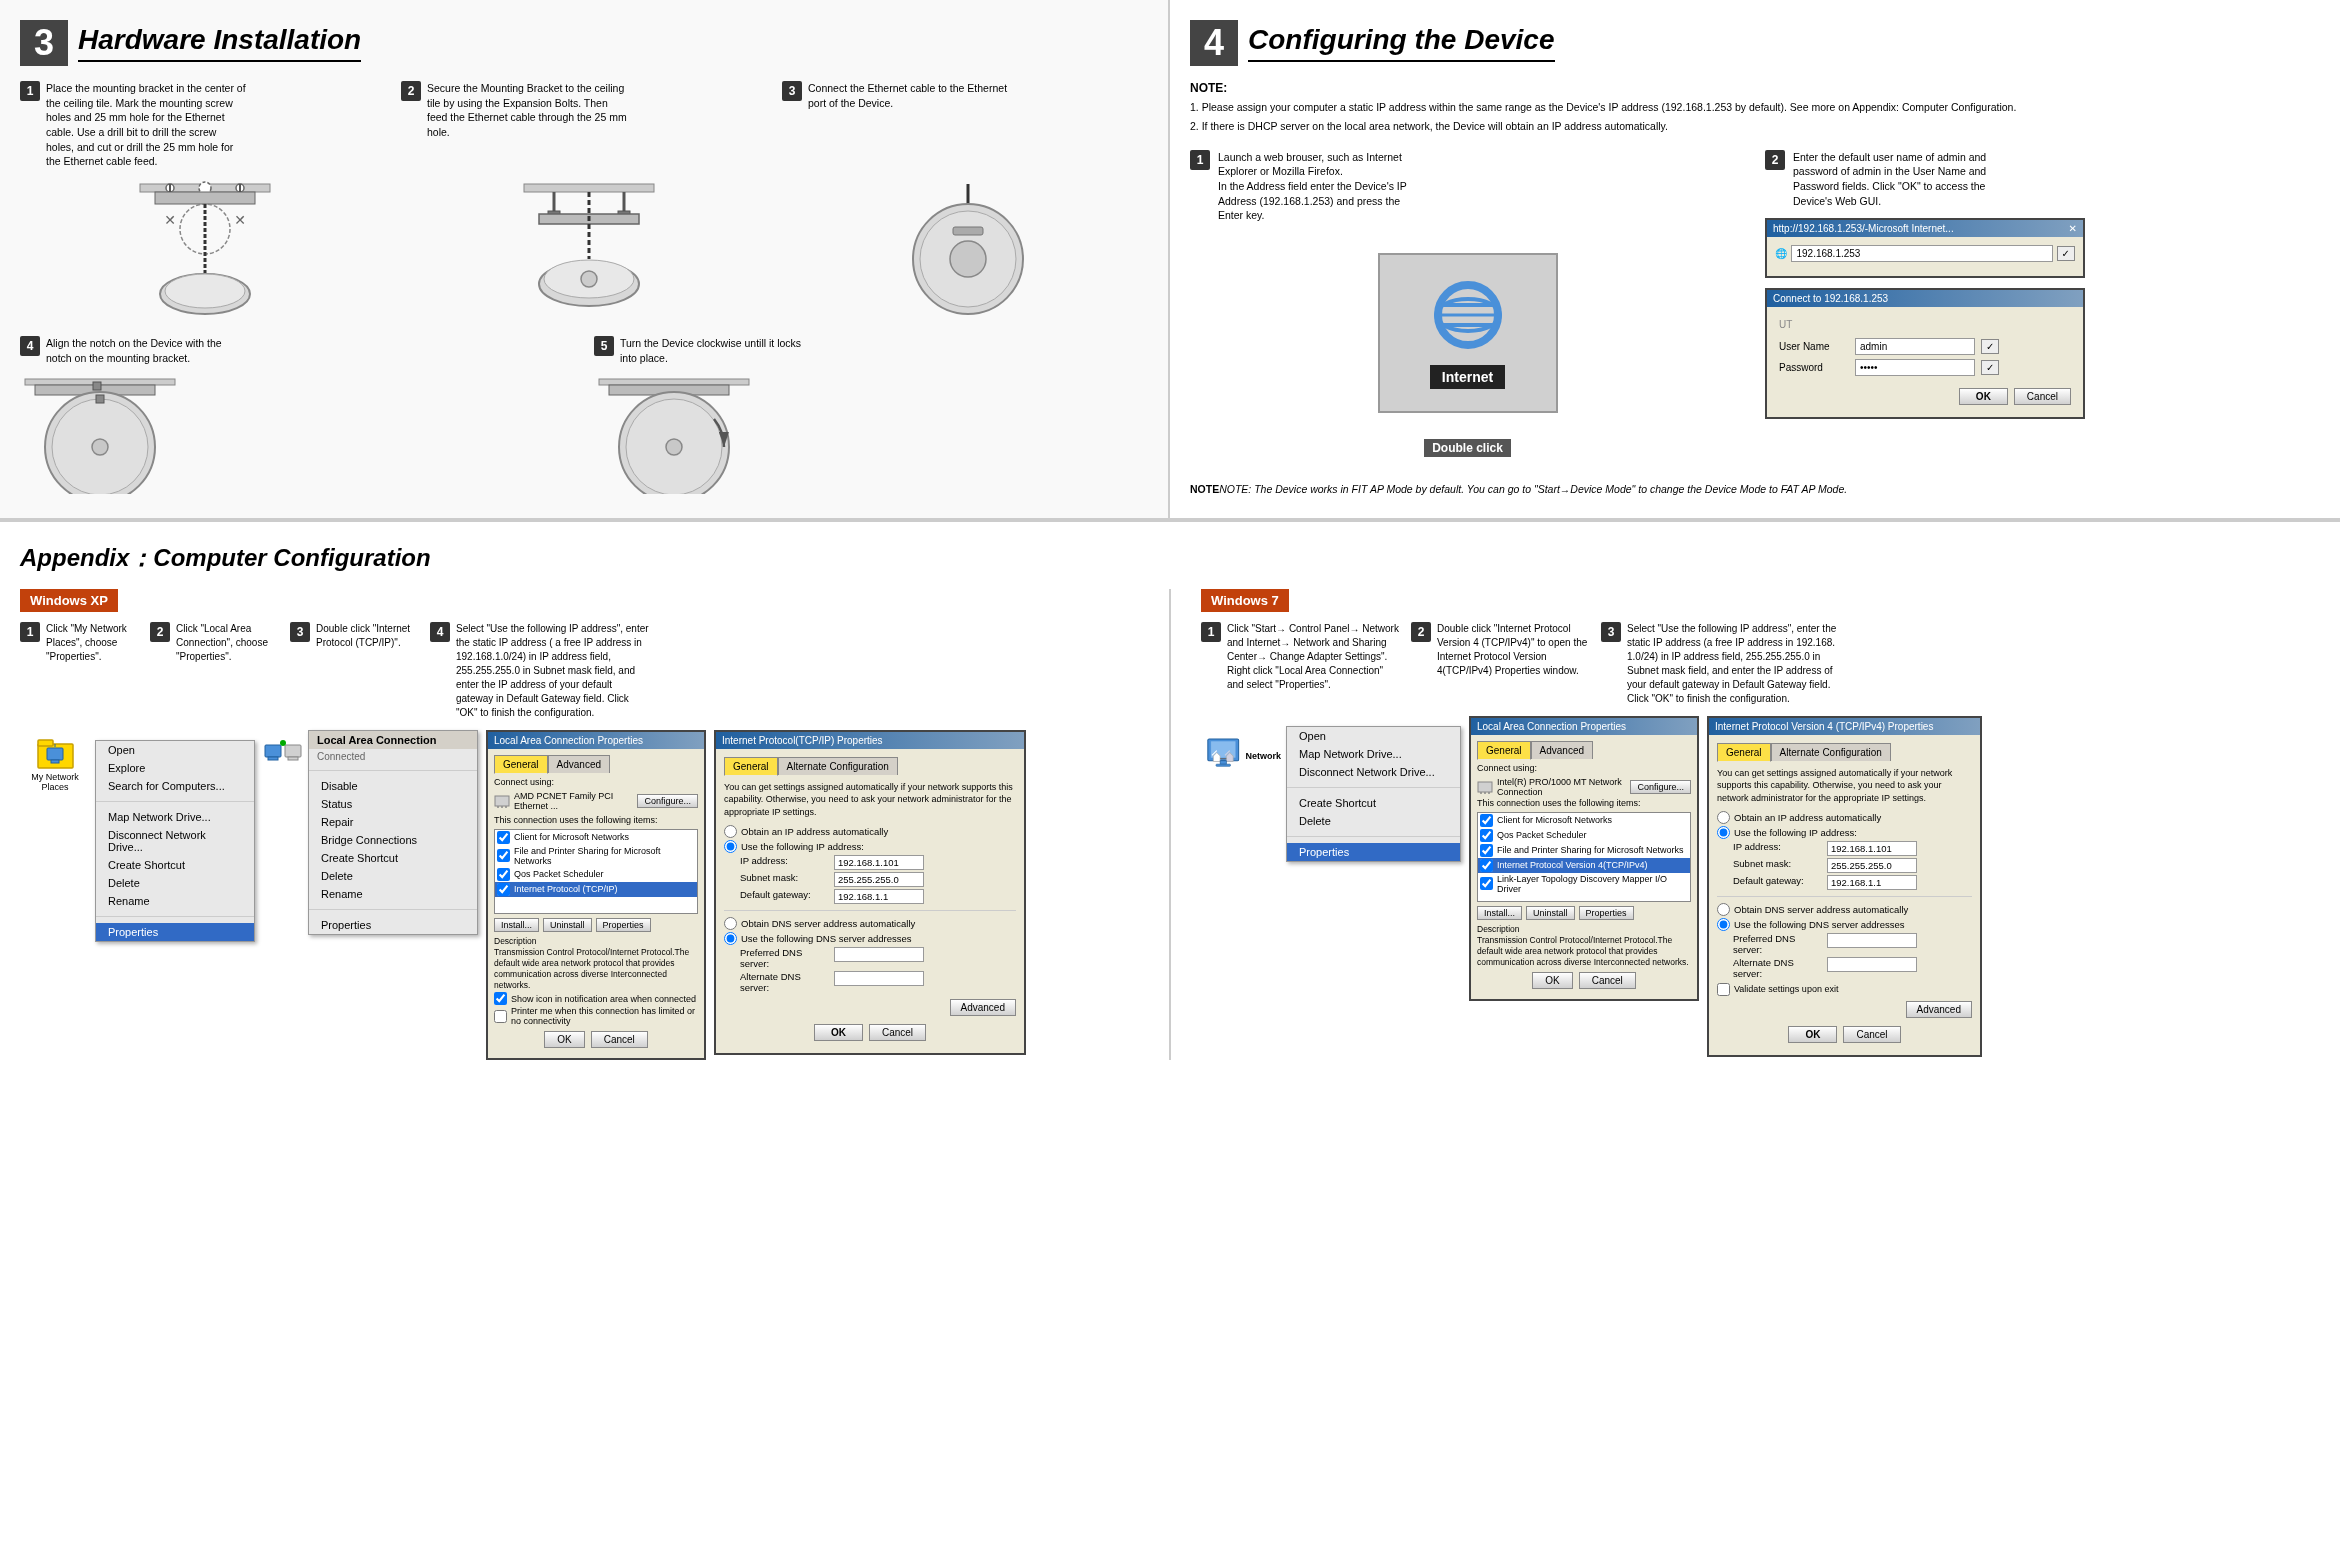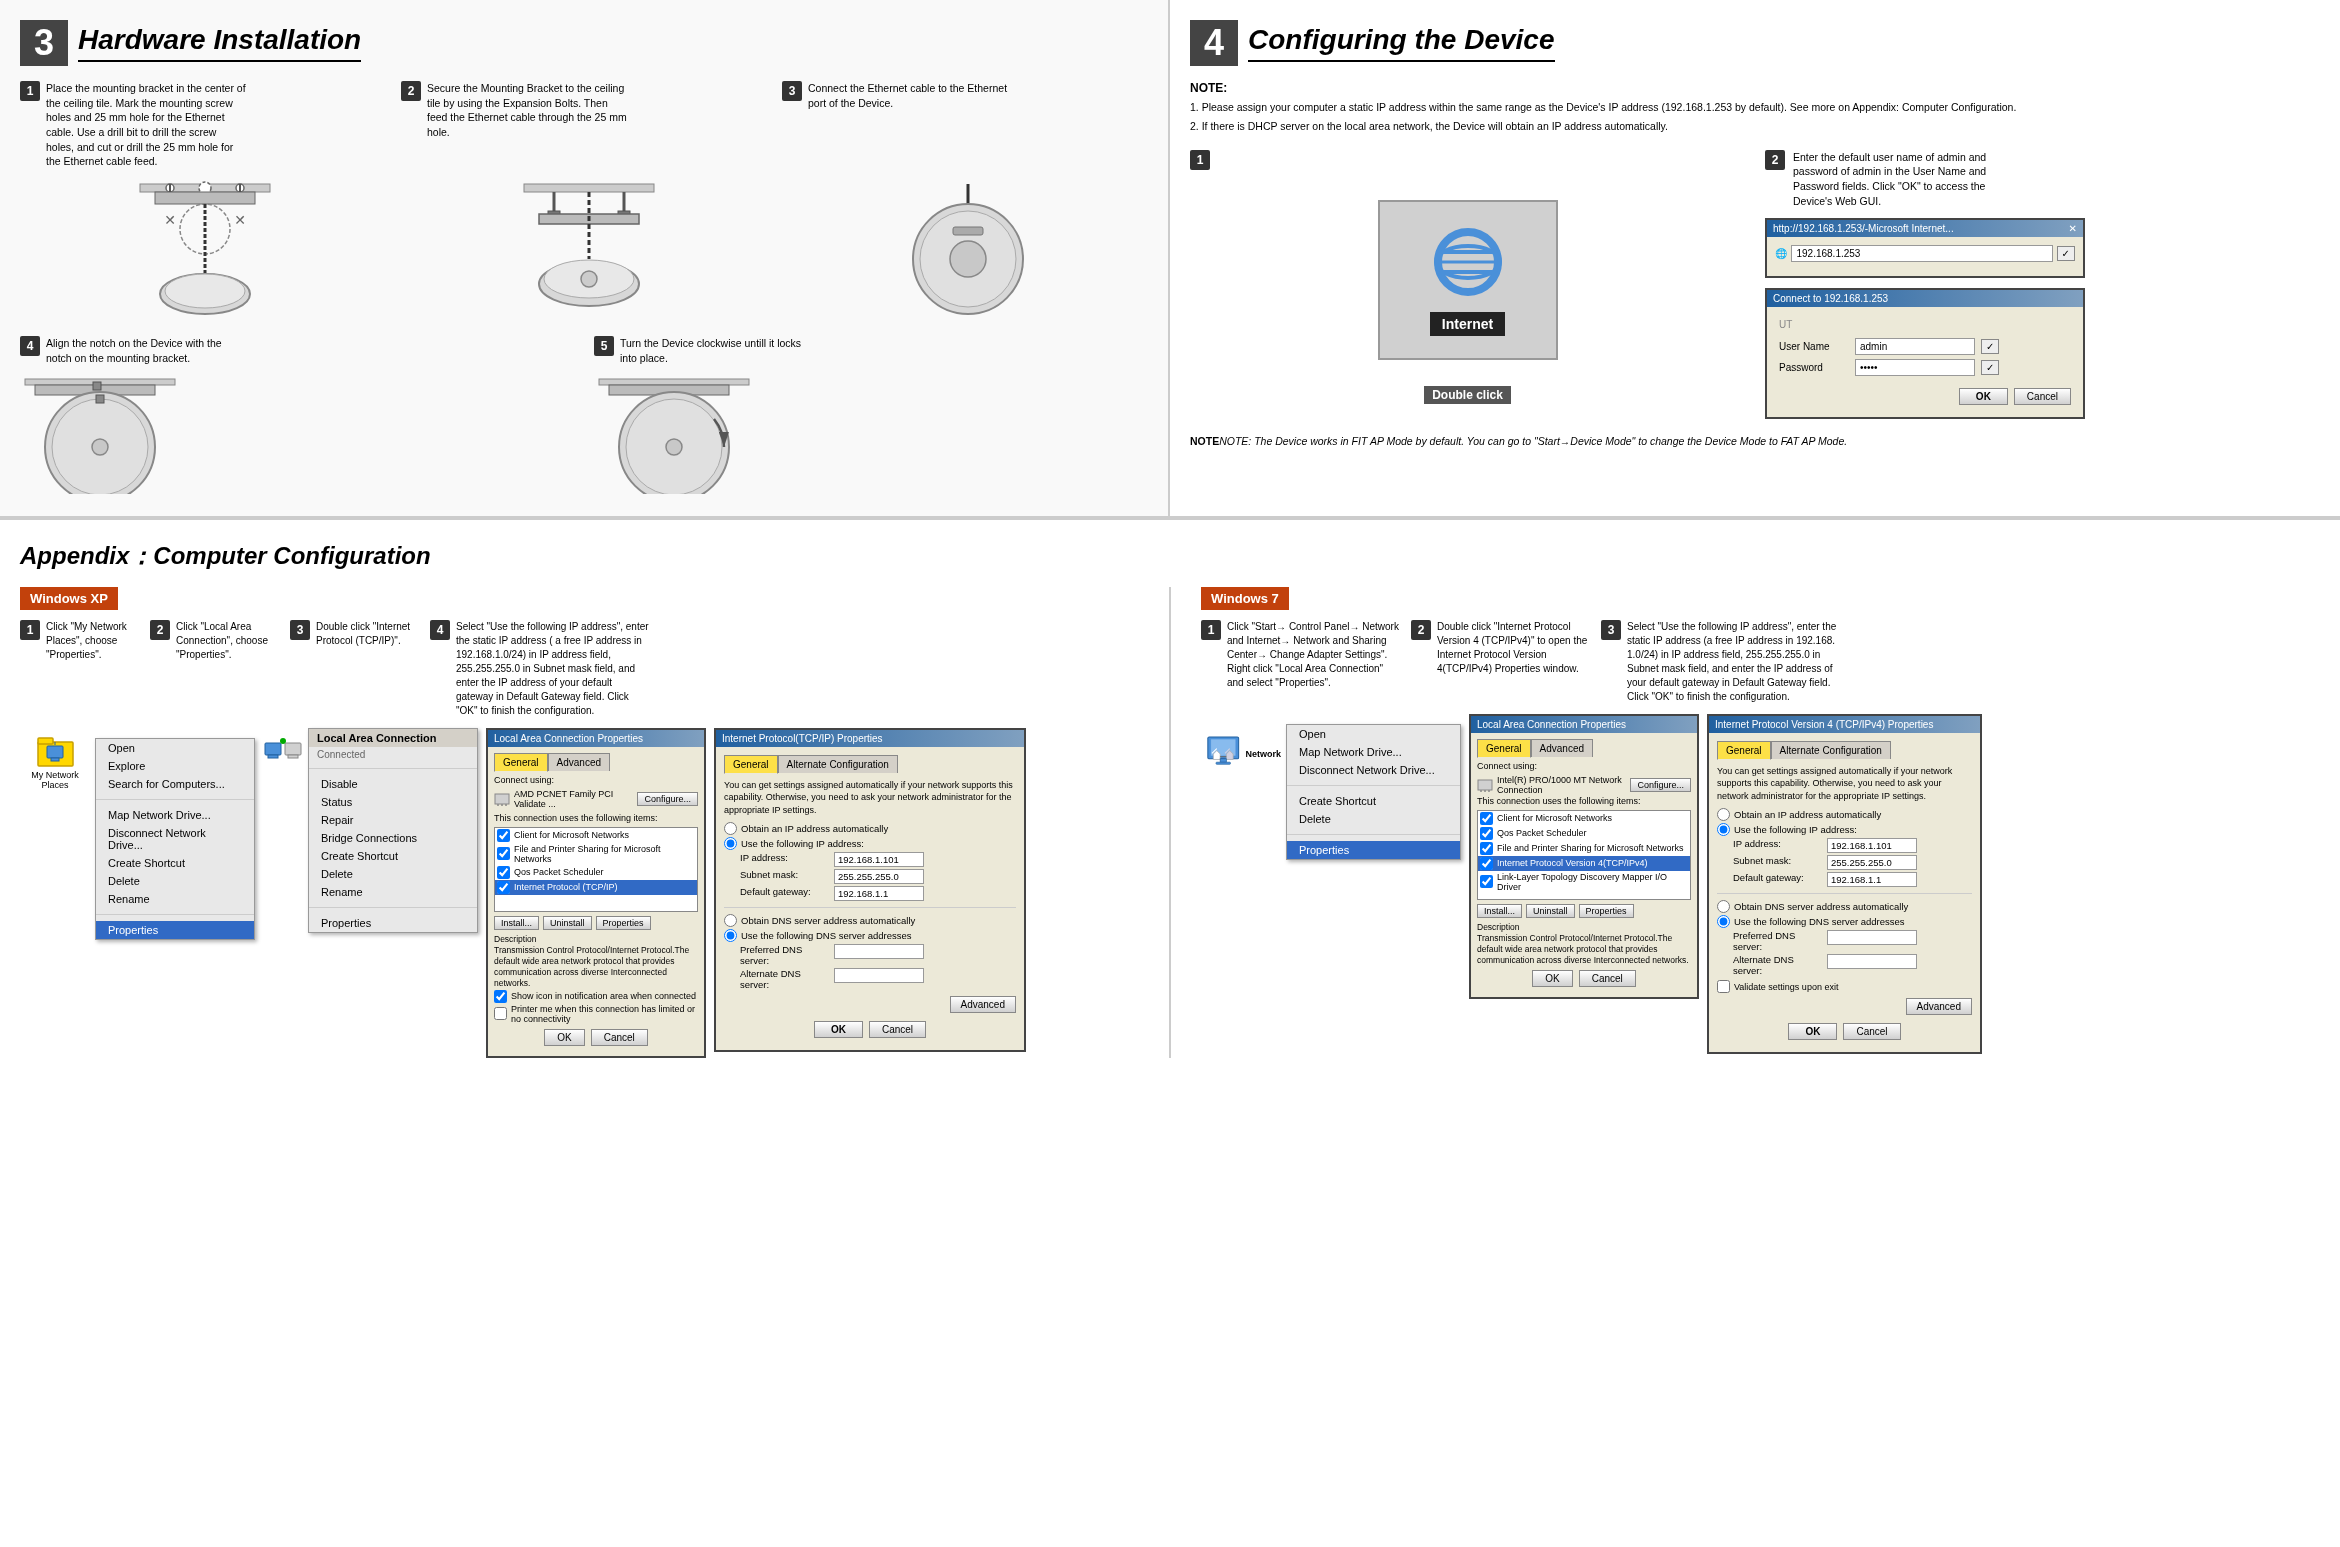--- a/index.html
+++ b/index.html
@@ -254,20 +254,22 @@
         <div class="note-title">NOTE:</div>
         <div class="note-text" style="margin-top:4px;">1. Please assign your computer a static IP address within the same range as the Device's IP address (192.168.1.253 by default). See more on Appendix: Computer Configuration.</div>
         <div class="note-text" style="margin-top:2px;">2. If there is DHCP server on the local area network, the Device will obtain an IP address automatically.</div>
       </div>
 
       <div style="display:flex; gap:20px; margin-top:10px;">
 
         <div style="flex:1;">
           <div style="display:flex; gap:8px; margin-bottom:10px;">
             <div class="step-num">1</div>
+            <div class="step-text" style="white-space:pre-line;">Launch a web brouser, such as Internet Explorer or Mozilla Firefox.
+In the Address field enter the Device's IP Address (192.168.1.253) and press the Enter key.</div>
           </div>
 
           <div style="display:flex; flex-direction:column; align-items:center; margin:10px 0;">
             <div class="ie-container">
 
               <svg width="80" height="80" viewBox="0 0 80 80">
 
                 <circle cx="40" cy="38" r="30" fill="none" stroke="#4a90d9" stroke-width="8"></circle>
                 <ellipse cx="40" cy="38" rx="32" ry="16" fill="none" stroke="#4a90d9" stroke-width="4"></ellipse>
                 <line x1="14" y1="28" x2="68" y2="28" stroke="#4a90d9" stroke-width="4"></line>
@@ -430,21 +432,21 @@
                 <div class="ip-tab">Advanced</div>
               </div>
               <div style="font-size:9px; margin-bottom:4px;">Connect using:</div>
               <div style="display:flex; align-items:center; gap:4px; margin-bottom:4px;">
                 <svg width="16" height="14">
                   <rect x="1" y="2" width="14" height="10" fill="#d0d0d0" stroke="#888" stroke-width="1"></rect>
                   <line x1="4" y1="12" x2="4" y2="14" stroke="#888" stroke-width="1.5"></line>
                   <line x1="8" y1="12" x2="8" y2="14" stroke="#888" stroke-width="1.5"></line>
                   <line x1="12" y1="12" x2="12" y2="14" stroke="#888" stroke-width="1.5"></line>
                 </svg>
-                <span style="font-size:9px; flex:1;">AMD PCNET Family PCI Validate ...</span>
+                <span style="font-size:9px; flex:1;">AMD PCNET Family PCI Ethernet ...</span>
                 <button class="small-btn">Configure...</button>
               </div>
               <div style="font-size:9px; margin-bottom:3px;">This connection uses the following items:</div>
               <div class="list-box" style="height:85px;">
                 <div class="list-item-row">
                   <input type="checkbox" checked="" style=""> 
                     <span>Client for Microsoft Networks</span>
                 </div>
                 <div class="list-item-row">
                   <input type="checkbox" checked="" style=""> 

